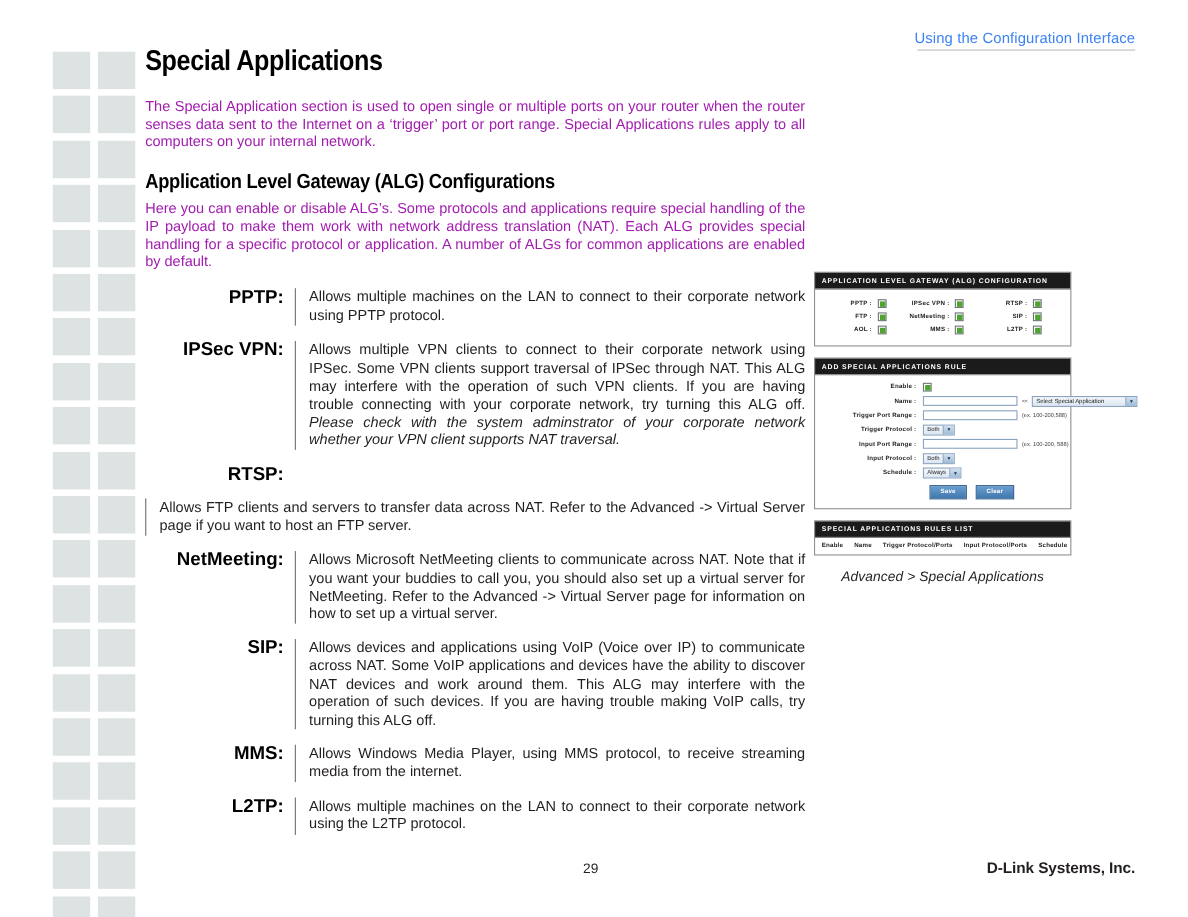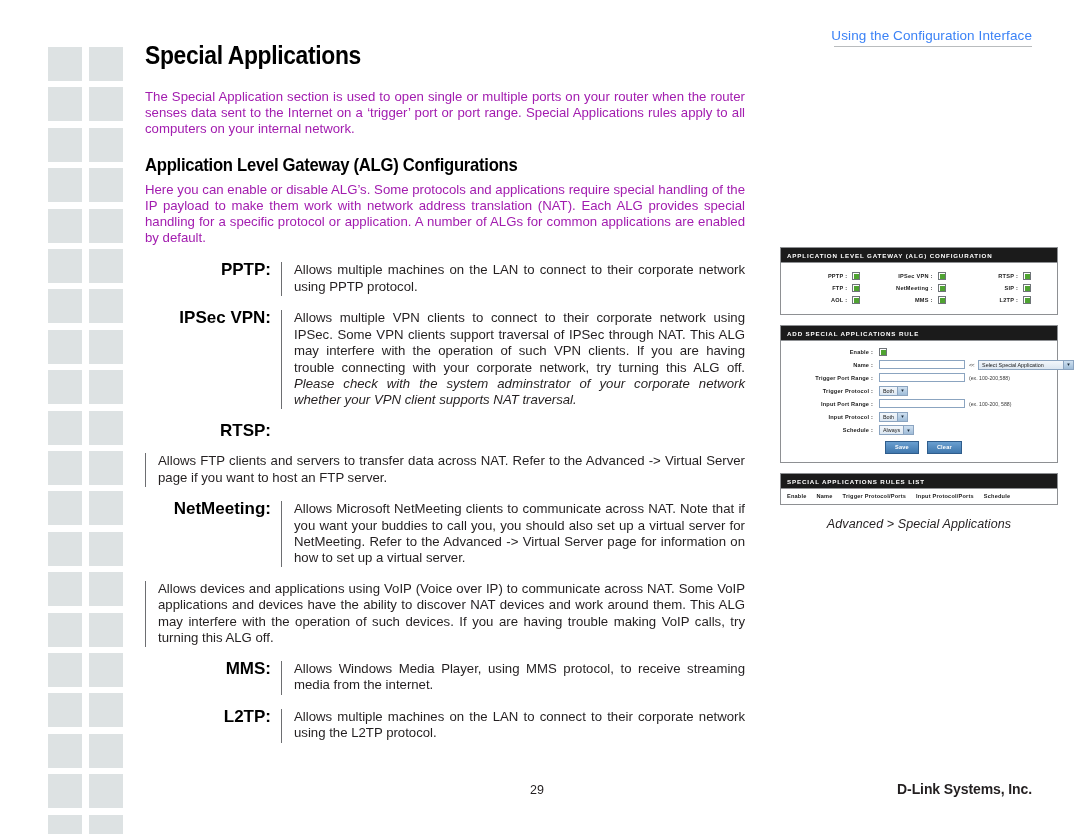--- a/index.html
+++ b/index.html
@@ -49,21 +49,21 @@
   }
   #running-header .rh-rule {
     border-bottom: 1px solid #b9bcbe;
     width: 198px;
     margin-left: auto;
   }
 
   
   #content {
     position: absolute;
-    left: 145px;
+    left: 132px;
     top: 40px;
     width: 600px;
   }
 
   h1.page-title {
     font-family: "Liberation Sans", sans-serif;
     font-size: 26px;
     font-weight: bold;
     letter-spacing: -0.4px;
     margin: 0 0 18px 0;
@@ -120,23 +120,23 @@
     color: #231f20;
     min-height: 34px;
   }
   .def-desc .ital {
     font-style: italic;
   }
 
   
   #figure {
     position: absolute;
-    left: 780px;
+    left: 740px;
     top: 247px;
-    width: 278px;
+    width: 234px;
   }
   .ui-panel {
     border: 1px solid #8e9093;
     background: #ffffff;
     margin-bottom: 10px;
   }
   .ui-panel-head {
     background: #1b1b1b;
     color: #ffffff;
     font-size: 6.2px;
@@ -386,20 +386,21 @@
         <div class="def-term">RTSP:</div>
       </div>
       <div class="def-row">
         <div class="def-desc">Allows FTP clients and servers to transfer data across NAT. Refer to the Advanced -&gt; Virtual Server page if you want to host an FTP server.</div>
       </div>
       <div class="def-row">
         <div class="def-term">NetMeeting:</div>
         <div class="def-desc">Allows Microsoft NetMeeting clients to communicate across NAT. Note that if you want your buddies to call you, you should also set up a virtual server for NetMeeting. Refer to the Advanced -&gt; Virtual Server page for information on how to set up a virtual server.</div>
       </div>
       <div class="def-row">
+        <div class="def-term">SIP:</div>
         <div class="def-desc">Allows devices and applications using VoIP (Voice over IP) to communicate across NAT. Some VoIP applications and devices have the ability to discover NAT devices and work around them. This ALG may interfere with the operation of such devices. If you are having trouble making VoIP calls, try turning this ALG off.</div>
       </div>
       <div class="def-row">
         <div class="def-term">MMS:</div>
         <div class="def-desc">Allows Windows Media Player, using MMS protocol, to receive streaming media from the internet.</div>
       </div>
       <div class="def-row">
         <div class="def-term">L2TP:</div>
         <div class="def-desc">Allows multiple machines on the LAN to connect to their corporate network using the L2TP protocol.</div>
       </div>

